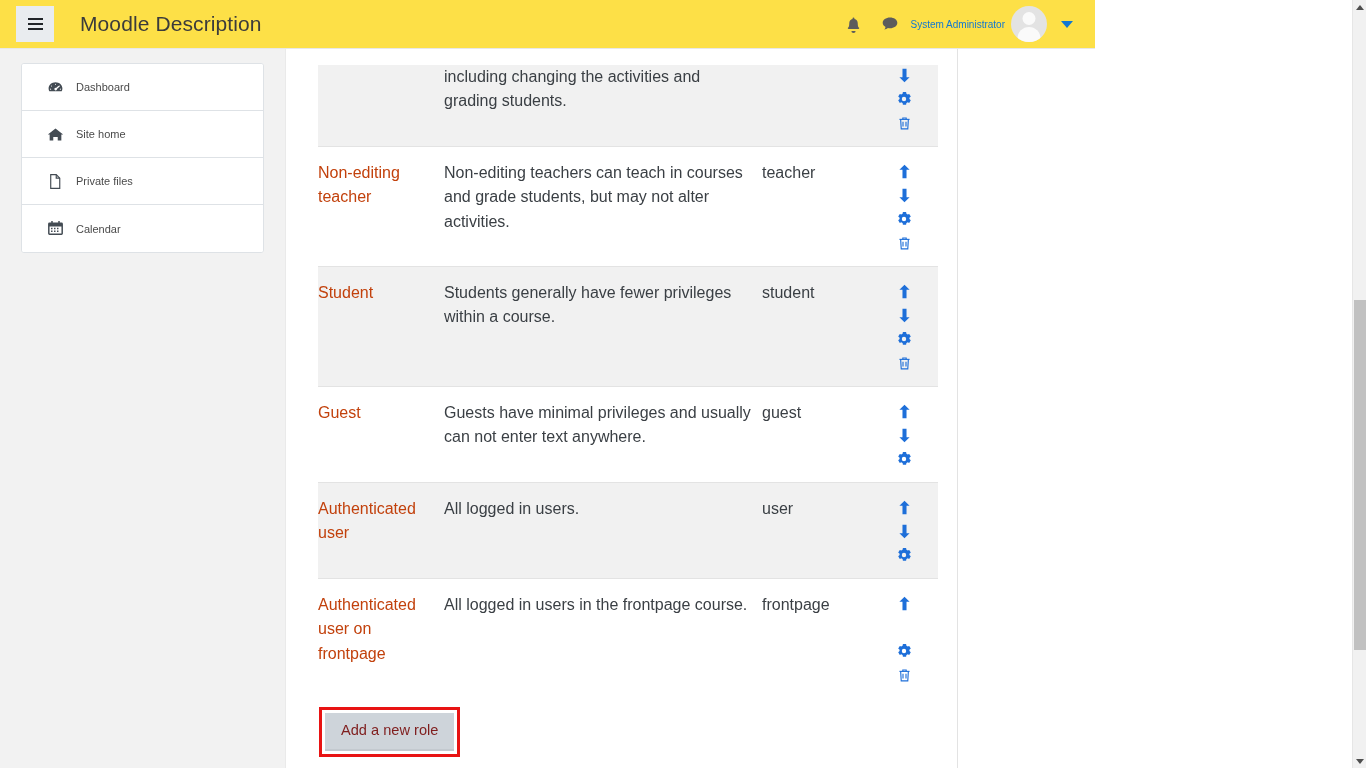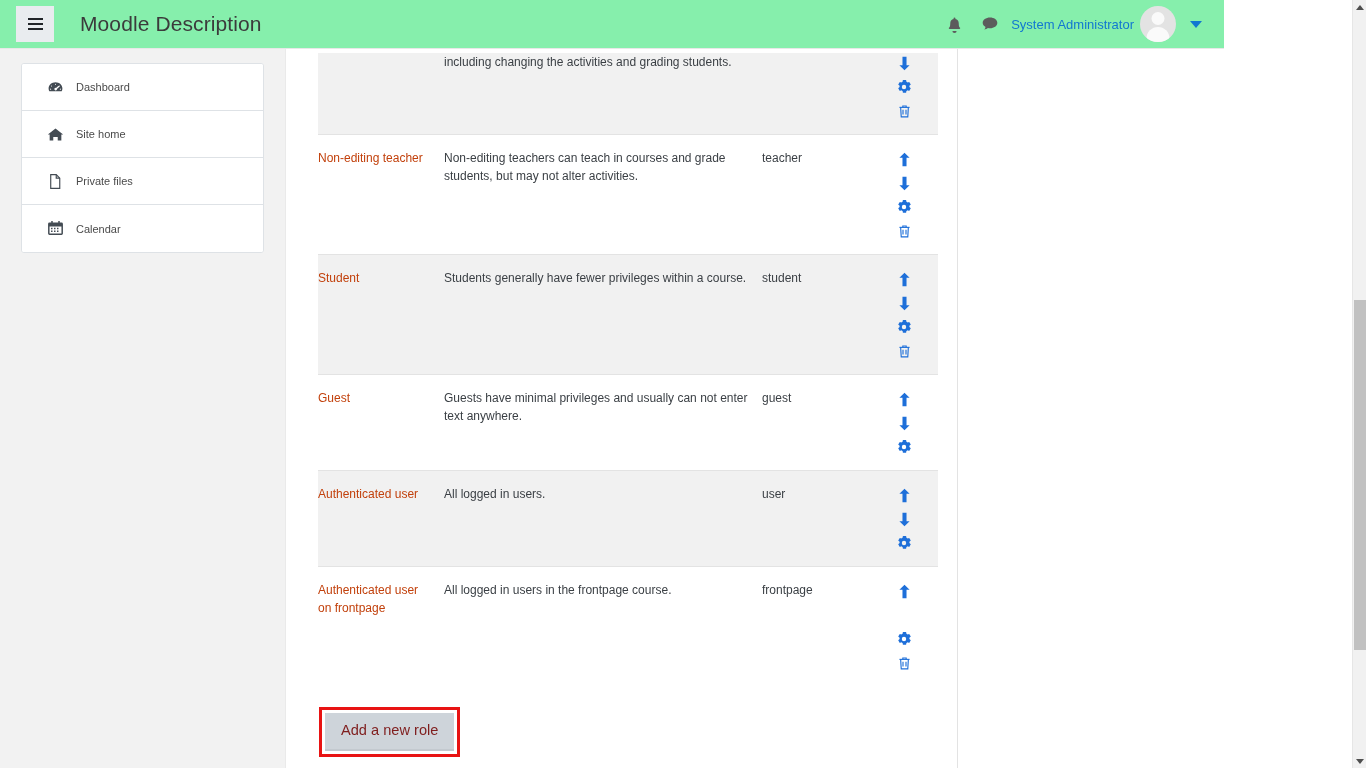--- a/index.html
+++ b/index.html
@@ -9,22 +9,22 @@
     width: 1366px; height: 768px;
     overflow: hidden;
     background: #ffffff;
     font-family: "Liberation Sans", sans-serif;
     -webkit-font-smoothing: antialiased;
   }
 
   
   .navbar {
     position: absolute; top: 0; left: 0;
-    width: 1224px; height: 49px;
-    background: #86efac;
+    width: 1095px; height: 49px;
+    background: #fde047;
     border-bottom: 1px solid #e8e8e8;
     display: flex; align-items: center;
     z-index: 20;
   }
   .nav-toggle {
     width: 38px; height: 36px;
     margin-left: 16px;
     background: #e9ecef;
     border: 0;
     display: flex; flex-direction: column;
@@ -52,21 +52,21 @@
     height: 100%;
   }
   .nav-icon {
     width: 30px; height: 30px;
     display: flex; align-items: center; justify-content: center;
     color: #5c5c5c;
     cursor: pointer;
     margin-right: 6px;
   }
   .user-link {
-    font-size: 13px;
+    font-size: 10px;
     color: #1177d1;
     white-space: nowrap;
     cursor: pointer;
     margin-right: 6px;
   }
   .avatar {
     width: 36px; height: 36px; border-radius: 50%;
     background: #e3e3e3;
     overflow: hidden; position: relative;
     display: inline-block;
@@ -156,23 +156,23 @@
   }
   .side-col {
     position: absolute;
     left: 658px; top: 0; right: 0; height: 100%;
     background: #ffffff;
   }
 
   table.roles {
     border-collapse: collapse;
     width: 620px;
-    margin: 4px 0 0 17px;
+    margin: 16px 0 0 17px;
     table-layout: fixed;
-    font-size: 12px;
+    font-size: 16px;
   }
   table.roles td {
     vertical-align: top;
     padding: 14px 10px 14px 0;
     border-top: 1px solid #e3e3e3;
     color: #3a3f44;
     line-height: 1.52;
   }
   table.roles tr.alt td { background: #f1f1f1; }
   table.roles tr.first td { border-top: 0; }

